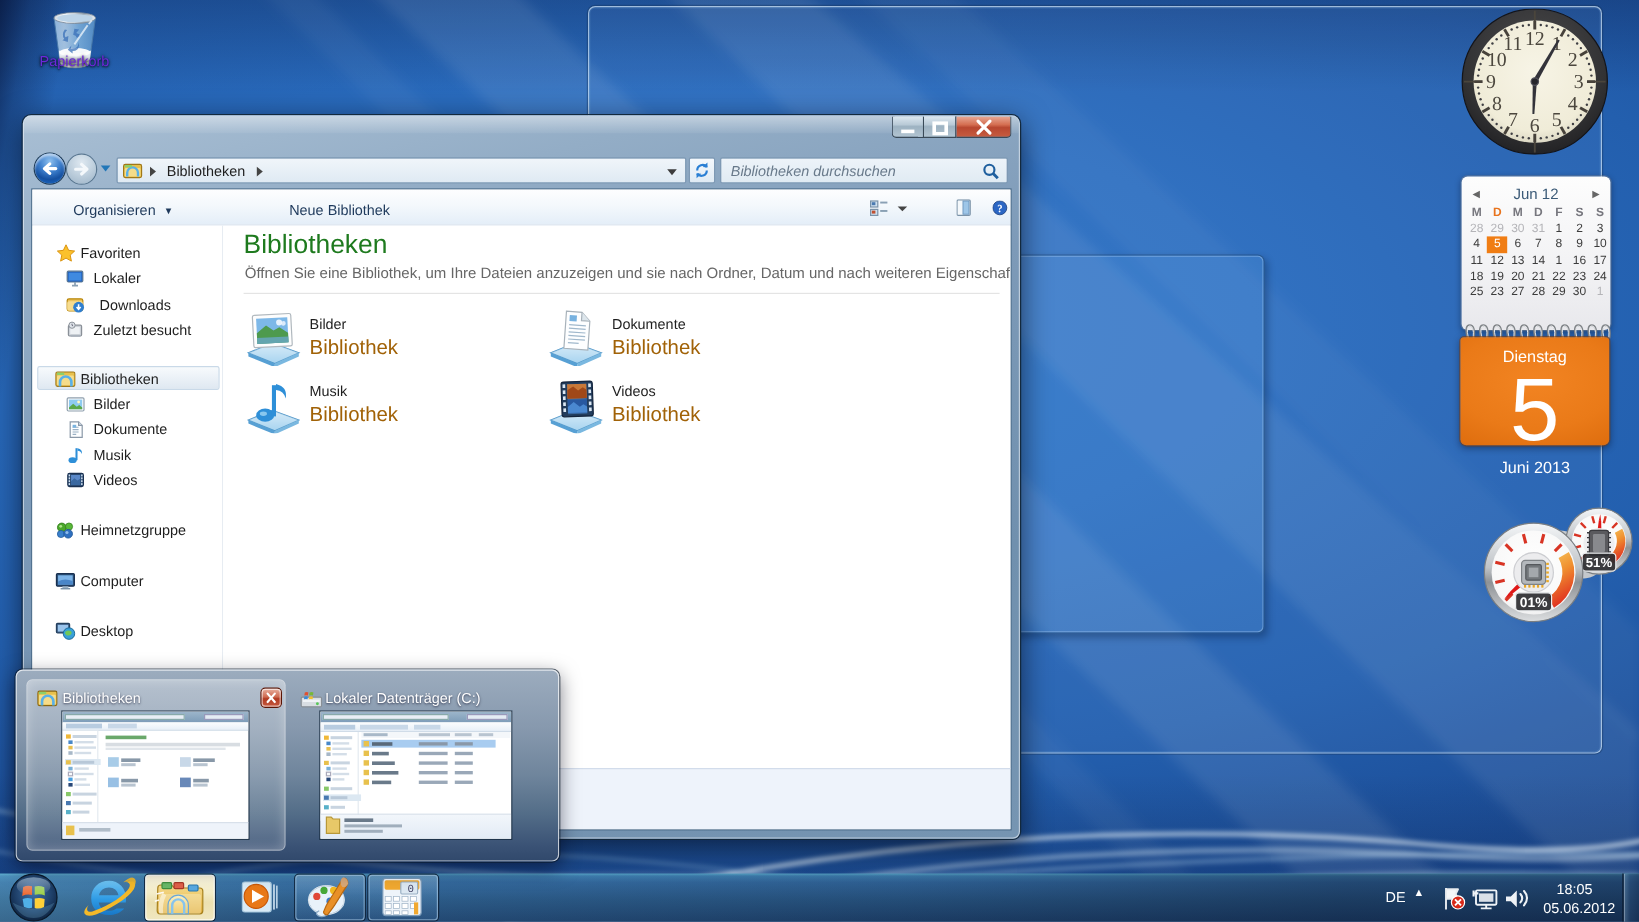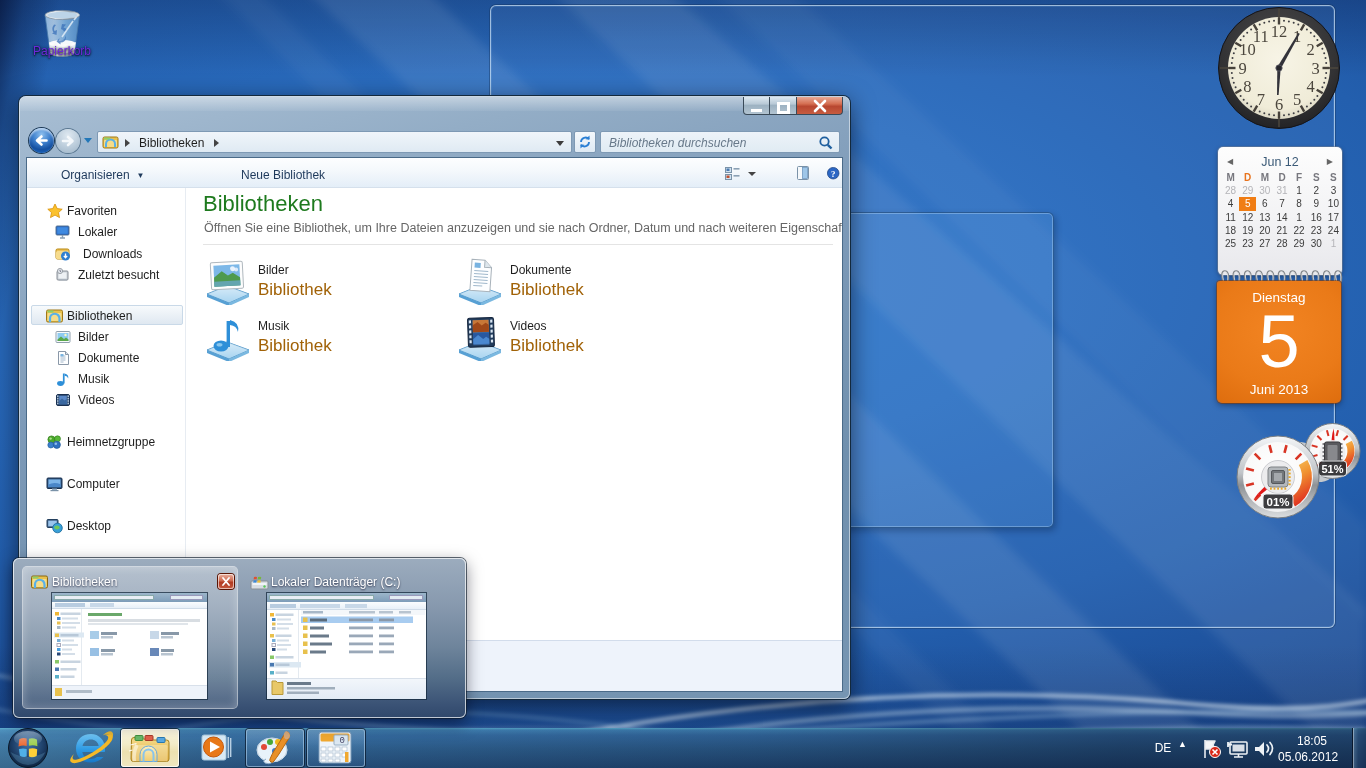--- a/index.html
+++ b/index.html
@@ -114,21 +114,21 @@
  }
   #pclose svg { position:absolute; left:0; top:0; }
 
   
   #clockg { position:absolute; left:1217px; top:7px; }
   #calendar { position:absolute; left:1218px; top:147px; width:124px; height:128px; border-radius:5px;
     background:linear-gradient(180deg,#fdfdfd 0%,#f2f2f4 60%,#e8e8ec 100%);
     box-shadow:0 0 0 1px rgba(120,130,145,0.5), 0 2px 5px rgba(0,10,30,0.4); }
   #calendar .hdr { position:absolute; left:0; right:0; top:8px; text-align:center; font-size:12.5px; color:#3b5a77; }
   #calendar .arr { position:absolute; top:10px; font-size:8px; color:#666; }
-  #calorange { position:absolute; left:1217px; top:281px; width:124px; height:122px; border-radius:3px 3px 5px 5px;
+  #calorange { position:absolute; left:1217px; top:281px; width:124px; height:90px; border-radius:3px 3px 5px 5px;
     background:radial-gradient(120% 100% at 50% 40%, #f28422 0%, #ea7a18 45%, #dd6c0d 75%, #d0640a 100%);
     box-shadow:0 0 0 1px rgba(140,60,0,0.55), 0 2px 6px rgba(0,10,30,0.45); color:#fff; text-align:center; }
   #spiral { position:absolute; left:1218px; top:266px; width:124px; height:18px; }
   .caltbl { position:absolute; left:4px; top:24px; border-collapse:collapse; }
   .caltbl td { width:17.2px; height:13.2px; text-align:center; font-size:10px; color:#3c3c3c; padding:0; font-stretch:condensed; }
   .caltbl td.g { color:#b4b4b8; }
   .caltbl td.dh { color:#77777e; font-weight:bold; font-size:10px; }
   .caltbl td.dh.or { color:#e8731d; }
   .caltbl td.sel { background:#f07d14; color:#fff; }
   #gauges { position:absolute; left:1228px; top:415px; }
@@ -896,21 +896,21 @@
     <rect x="4" y="2" width="17" height="12" rx="1" fill="none" stroke="#eef2f6" stroke-width="1.6"></rect>
     <rect x="6.5" y="4.5" width="12" height="7" fill="#eef2f6" opacity="0.9"></rect>
     <path d="M12.5 14 v3 M8 17 h9" stroke="#eef2f6" stroke-width="1.6"></path>
     <path d="M2 2 v5 M2 4.5 h4" stroke="#eef2f6" stroke-width="1.8"></path>
   </svg>
   <svg width="24" height="20" style="position:absolute; left:1252px; top:12px;">
     <path d="M3 7 h4 l5 -5 v14 l-5 -5 h-4 Z" fill="#eef2f6"></path>
     <path d="M15 5 q3 3.5 0 7 M18 2.5 q5 5.5 0 12" stroke="#eef2f6" stroke-width="1.7" fill="none" stroke-linecap="round"></path>
   </svg>
   <div class="tray" style="left:1282px; top:6px; width:60px; text-align:center; font-size:12px;">18:05</div>
-  <div class="tray" style="left:1278px; top:22px; width:68px; text-align:left; font-size:12px;">05.06.2012</div>
+  <div class="tray" style="left:1278px; top:22px; width:68px; text-align:right; font-size:12px;">05.06.2012</div>
 </div>
 <div id="showdesk"></div>
 
 <div id="popup">
   <div id="pcell"></div>
   <svg width="17" height="15" style="position:absolute; left:18px; top:16px;">
     <rect x="0.5" y="2" width="16" height="12" rx="1.5" fill="#e8c14d" stroke="#8a6610"></rect>
     <rect x="1.5" y="5" width="14" height="8" rx="1" fill="#f5dc8a"></rect>
     <path d="M4 14 V10.5 a3 3 0 0 1 9.5 0 V14" fill="none" stroke="#58b0e8" stroke-width="2.2"></path>
     <rect x="1.5" y="2.5" width="6" height="2" fill="#8ed06a"></rect>

